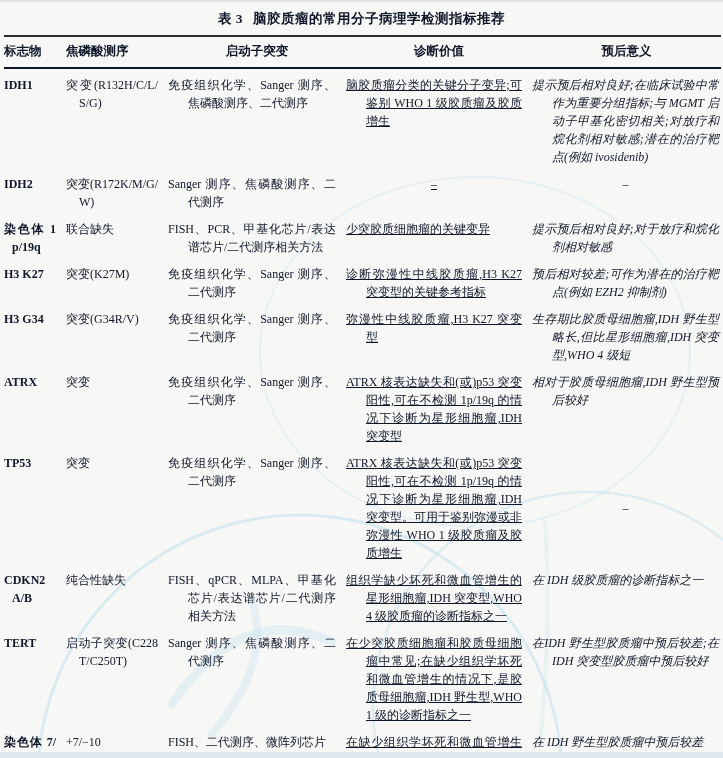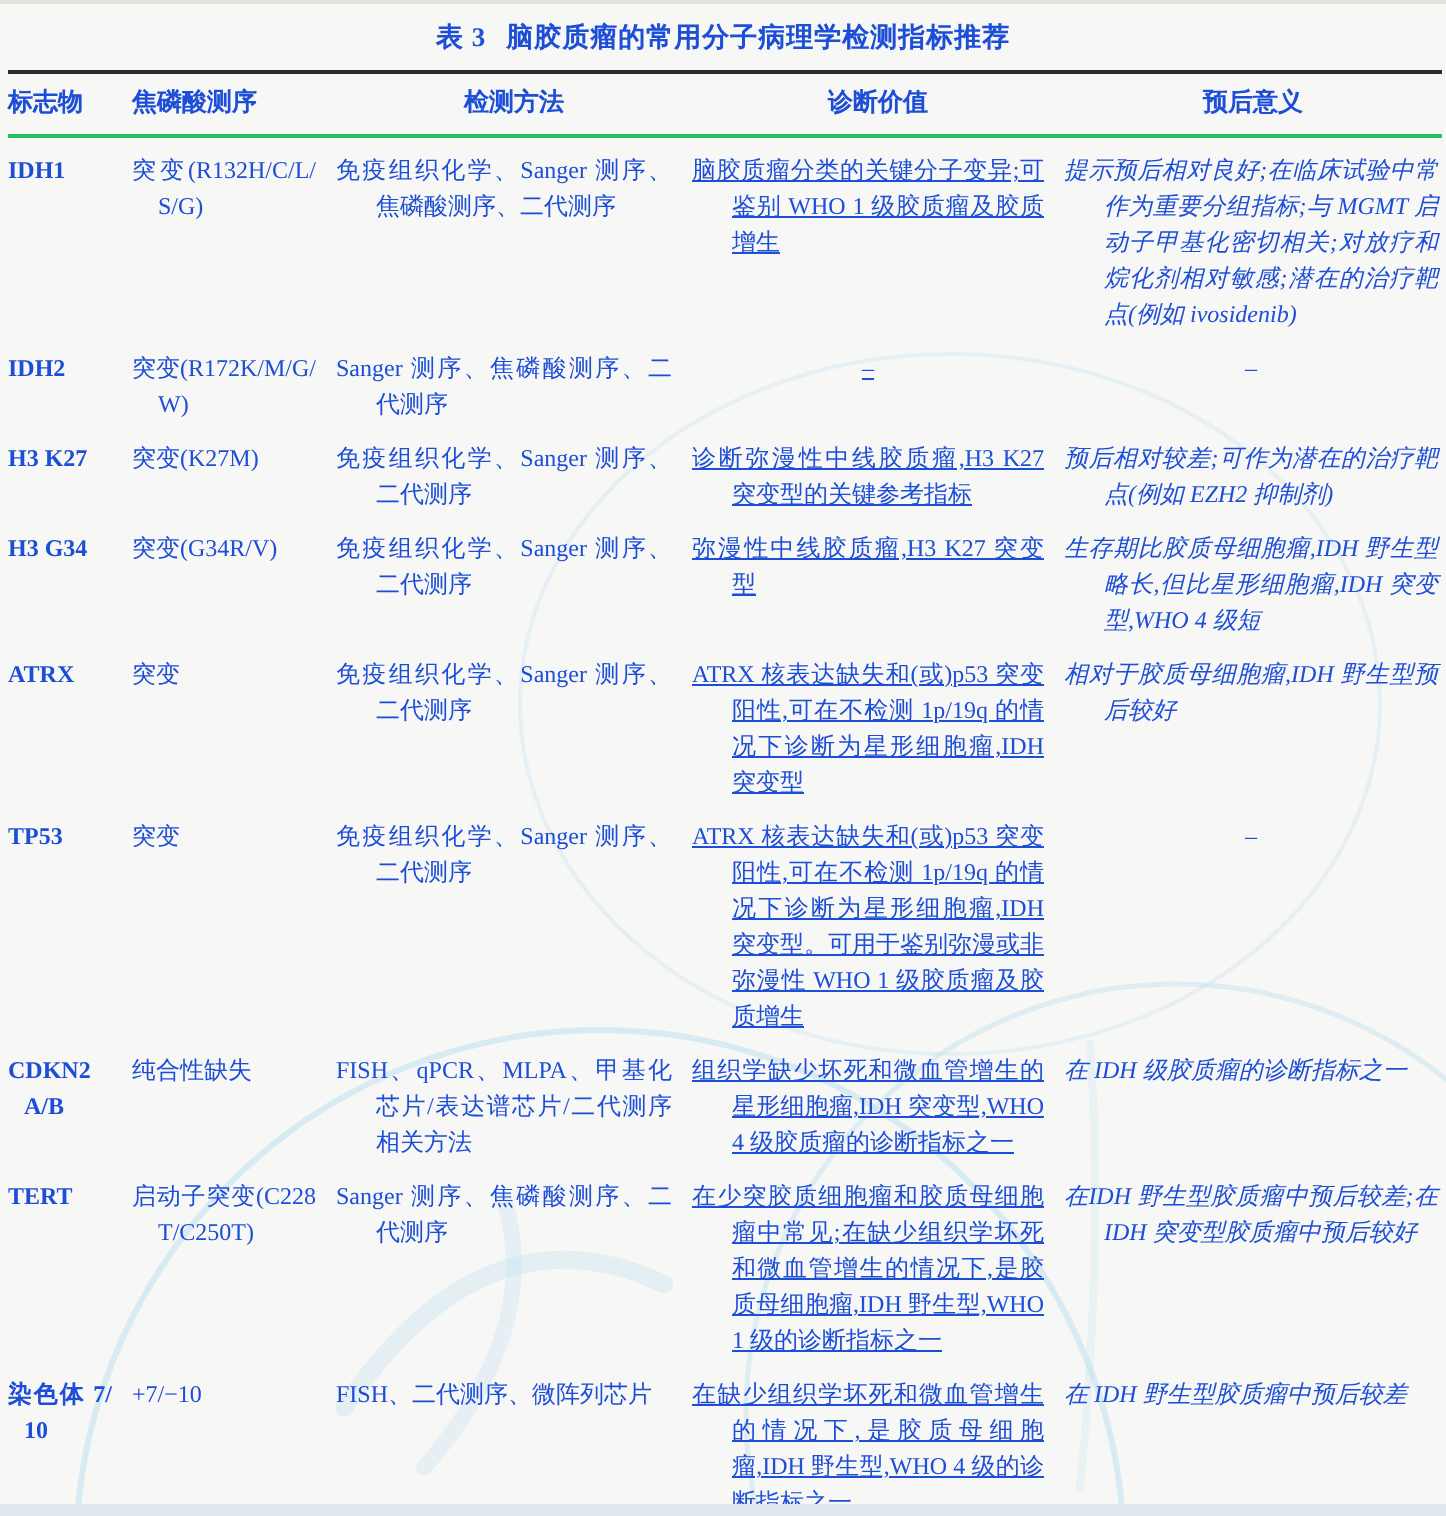--- a/index.html
+++ b/index.html
@@ -2,21 +2,21 @@
 <html><head>
 <meta charset="utf-8">
 <style>
   html,body{margin:0;padding:0;}
   .page{
     position:relative;
     width:723px;height:758px;
     background:#f7f7f5;
     overflow:hidden;
     font-family:"Liberation Serif","DejaVu Serif",serif;
-    color:#1d4ed8;
+    color:#0f172a;
     box-sizing:border-box;
     border-top:2px solid #e3e3e0;
   }
   .watermark{
     position:absolute;inset:0;z-index:0;pointer-events:none;
   }
   .content{position:relative;z-index:1;}
   .caption{
     text-align:center;
     padding:8px 0 7px 0;
@@ -25,21 +25,21 @@
     letter-spacing:0.5px;
   }
   .cap-label{margin-right:10px;}
   table.indicator{
     border-collapse:collapse;
     table-layout:fixed;
     width:717px;
     margin-left:4px;
     border-top:2px solid #2e2e2c;
   }
-  thead tr{border-bottom:2px solid #22c55e;}
+  thead tr{border-bottom:2px solid #0f172a;}
   th{
     font-size:12.5px;font-weight:bold;
     padding:6px 0 7px 0;
     white-space:nowrap;
   }
   th.al{text-align:left;}
   th.ac{text-align:center;}
   td{
     vertical-align:top;
     font-size:12px;
@@ -90,39 +90,46 @@
         <col style="width:62px">
         <col style="width:102px">
         <col style="width:178px">
         <col style="width:186px">
         <col style="width:189px">
       </colgroup>
       <thead>
         <tr>
           <th class="al">标志物</th>
           <th class="al">焦磷酸测序</th>
-          <th class="ac">检测方法</th>
+          <th class="ac">启动子突变</th>
           <th class="ac">诊断价值</th>
           <th class="ac">预后意义</th>
         </tr>
       </thead>
       <tbody>
           <tr>
             <td class="col-marker">IDH1</td>
             <td class="col-variation">突变(R132H/C/L/S/G)</td>
             <td class="col-method">免疫组织化学、Sanger 测序、焦磷酸测序、二代测序</td>
             <td class="col-diagnostic">脑胶质瘤分类的关键分子变异;可鉴别 WHO 1 级胶质瘤及胶质增生</td>
             <td class="col-prognostic">提示预后相对良好;在临床试验中常作为重要分组指标;与 MGMT 启动子甲基化密切相关;对放疗和烷化剂相对敏感;潜在的治疗靶点(例如 ivosidenib)</td>
           </tr>
           <tr>
             <td class="col-marker">IDH2</td>
             <td class="col-variation">突变(R172K/M/G/W)</td>
             <td class="col-method">Sanger 测序、焦磷酸测序、二代测序</td>
             <td class="col-diagnostic dash">–</td>
             <td class="col-prognostic dash">–</td>
+          </tr>
+          <tr>
+            <td class="col-marker">染色体 1p/19q</td>
+            <td class="col-variation">联合缺失</td>
+            <td class="col-method">FISH、PCR、甲基化芯片/表达谱芯片/二代测序相关方法</td>
+            <td class="col-diagnostic">少突胶质细胞瘤的关键变异</td>
+            <td class="col-prognostic">提示预后相对良好;对于放疗和烷化剂相对敏感</td>
           </tr>
           <tr>
             <td class="col-marker">H3 K27</td>
             <td class="col-variation">突变(K27M)</td>
             <td class="col-method">免疫组织化学、Sanger 测序、二代测序</td>
             <td class="col-diagnostic">诊断弥漫性中线胶质瘤,H3 K27 突变型的关键参考指标</td>
             <td class="col-prognostic">预后相对较差;可作为潜在的治疗靶点(例如 EZH2 抑制剂)</td>
           </tr>
           <tr>
             <td class="col-marker">H3 G34</td>

